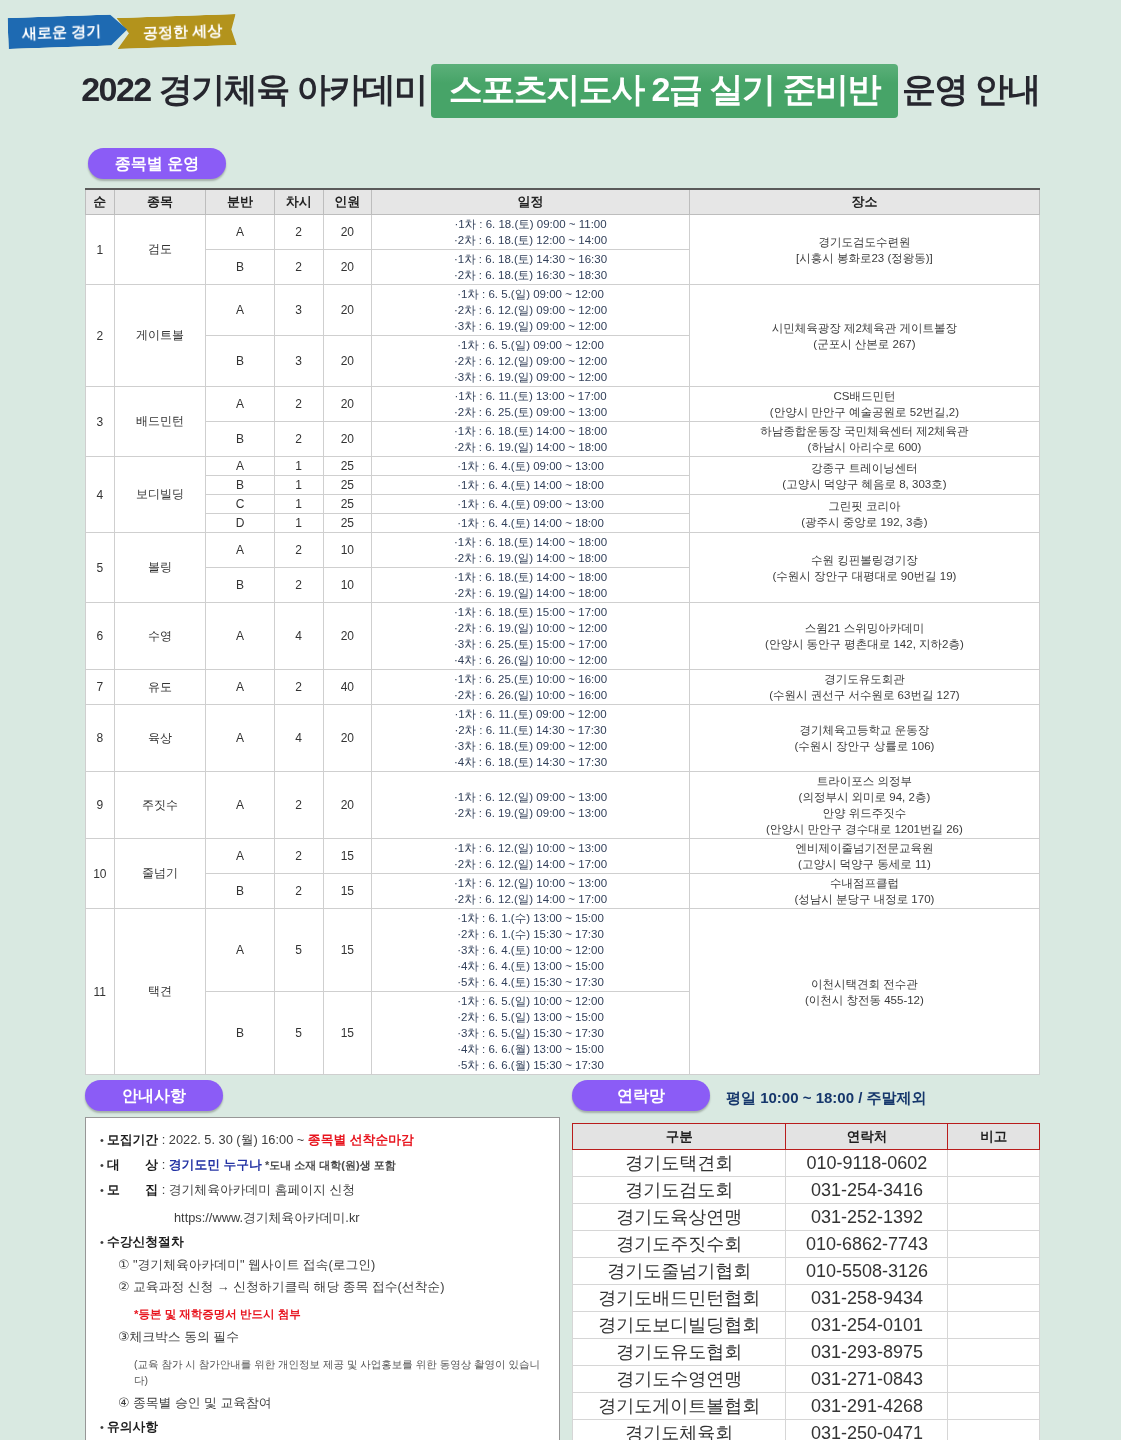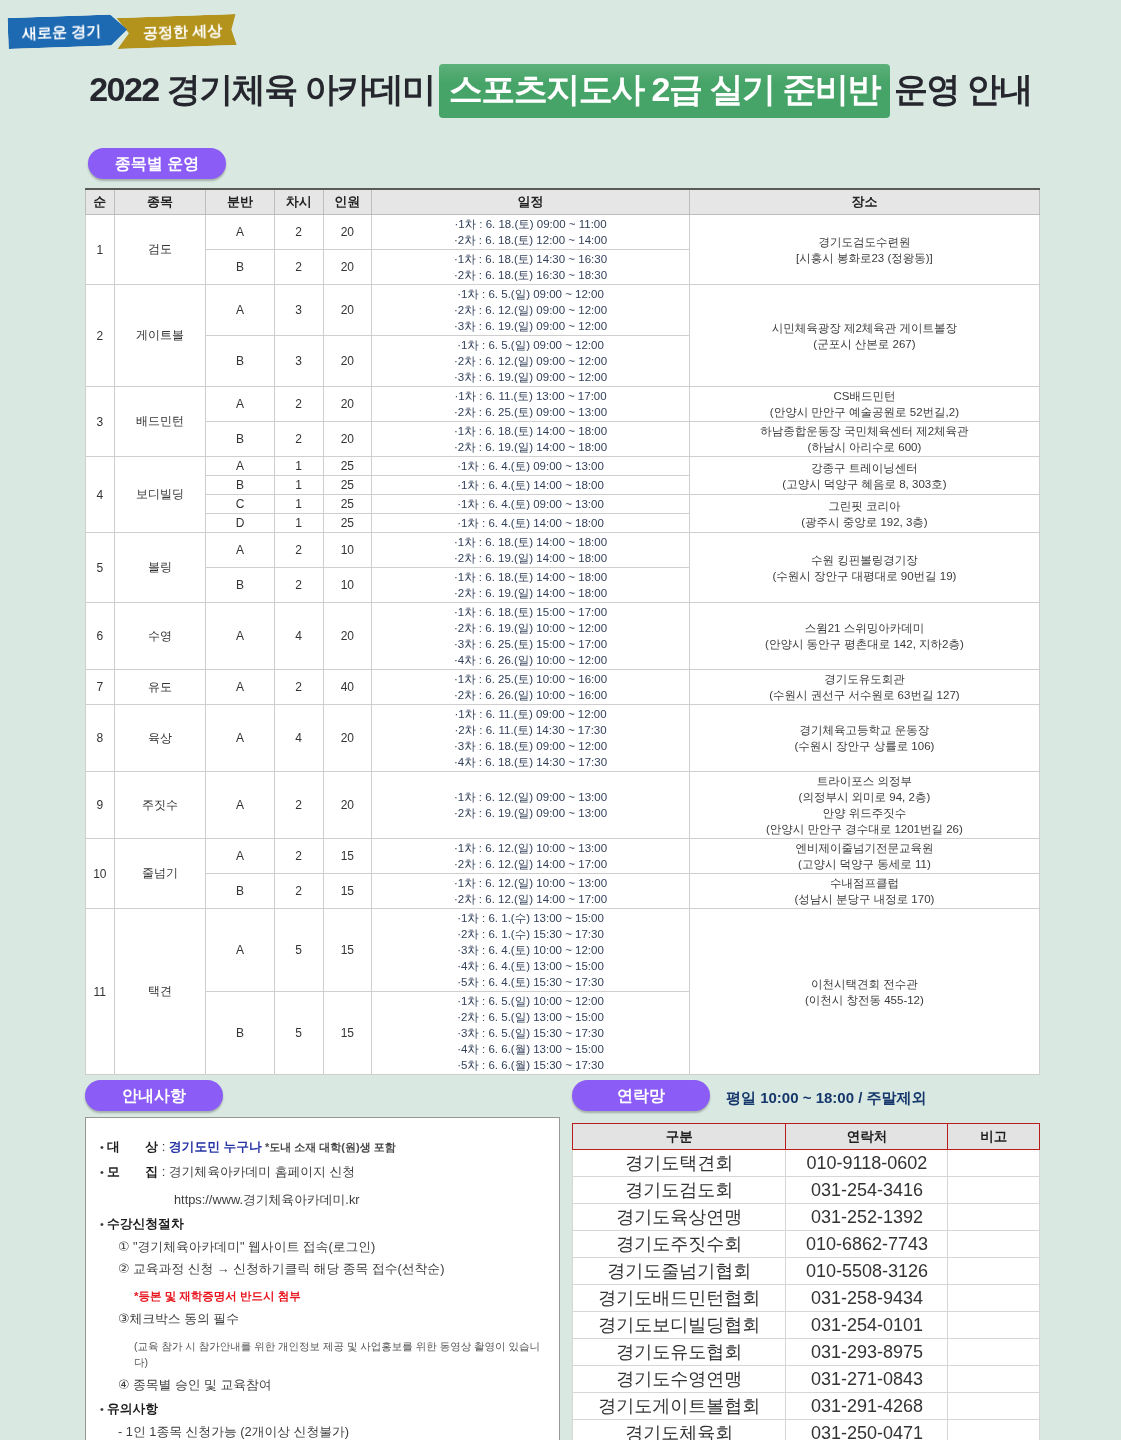--- a/index.html
+++ b/index.html
@@ -13,21 +13,21 @@
          filter:drop-shadow(2px 2px 2px rgba(0,0,0,.35));}
   .badge-blue{background:#1e6ab2;clip-path:polygon(0 0,86% 0,100% 50%,86% 100%,0 100%);
               padding-right:26px;transform:rotate(-2deg);z-index:2;}
   .badge-gold{background:#b3931c;clip-path:polygon(0 0,100% 0,96% 50%,100% 100%,0 100%,10% 50%);
               padding-left:26px;margin-left:-10px;transform:rotate(-2deg);}
 
   
   .title{margin:0;padding-top:64px;text-align:center;font-size:34px;font-weight:800;
          letter-spacing:-1.5px;color:#26262e;}
   .title .hl{display:inline-block;background:linear-gradient(180deg,#5cb07a 0%,#47a468 35%);
-             color:#fff;padding:3px 10px 5px;border-radius:4px;margin:0 4px;}
+             color:#fff;padding:3px 18px 5px;border-radius:4px;margin:0 4px;}
 
   
   .pill{background:#8b5cf6;color:#fff;font-weight:800;font-size:16px;height:31px;line-height:31px;
         text-align:center;border-radius:16px;width:138px;box-shadow:0 2px 2px rgba(0,0,0,.25);}
   .pill-main{margin:30px 0 9px 3px;}
 
   
   table{border-collapse:collapse;}
   .op-table{width:100%;background:#fff;border:1px solid #8f8f8f;border-top:2px solid #5a5a5a;table-layout:fixed;}
   .op-table th{background:#e6e6e6;border:1px solid #bdbdbd;font-size:13px;color:#222;padding:3px 2px;font-weight:bold;}
@@ -372,20 +372,21 @@
               <div>·5차 : 6. 6.(월) 15:30 ~ 17:30</div>
             </td>
           </tr>
         </tbody>
     </table>
 
     <div class="bottom">
       <div class="left-col">
         <div class="pill">안내사항</div>
         <div class="info-box" id="info-box">
+            <div class="info-line bullet first"><span class="bu">• </span><span class="b">모집기간</span><span> : 2022. 5. 30 (월) 16:00 ~ </span><span class="rb">종목별 선착순마감</span></div>
             <div class="info-line bullet"><span class="bu">• </span><span class="b">대　　상</span><span> : </span><span class="bb">경기도민 누구나</span><span class="sm"> *도내 소재 대학(원)생 포함</span></div>
             <div class="info-line bullet"><span class="bu">• </span><span class="b">모　　집</span><span> : 경기체육아카데미 홈페이지 신청</span></div>
             <div class="info-line url tight"><span>https://www.경기체육아카데미.kr</span></div>
             <div class="info-line bullet"><span class="bu">• </span><span class="b">수강신청절차</span></div>
             <div class="info-line ind1"><span>① "경기체육아카데미" 웹사이트 접속(로그인)</span></div>
             <div class="info-line ind1"><span>② 교육과정 신청 → 신청하기클릭 해당 종목 접수(선착순)</span></div>
             <div class="info-line ind2 tight"><span class="rsb">*등본 및 재학증명서 반드시 첨부</span></div>
             <div class="info-line ind1"><span>③체크박스 동의 필수</span></div>
             <div class="info-line ind2 tight"><span class="xs">(교육 참가 시 참가안내를 위한 개인정보 제공 및 사업홍보를 위한 동영상 촬영이 있습니다)</span></div>
             <div class="info-line ind1"><span>④ 종목별 승인 및 교육참여</span></div>

